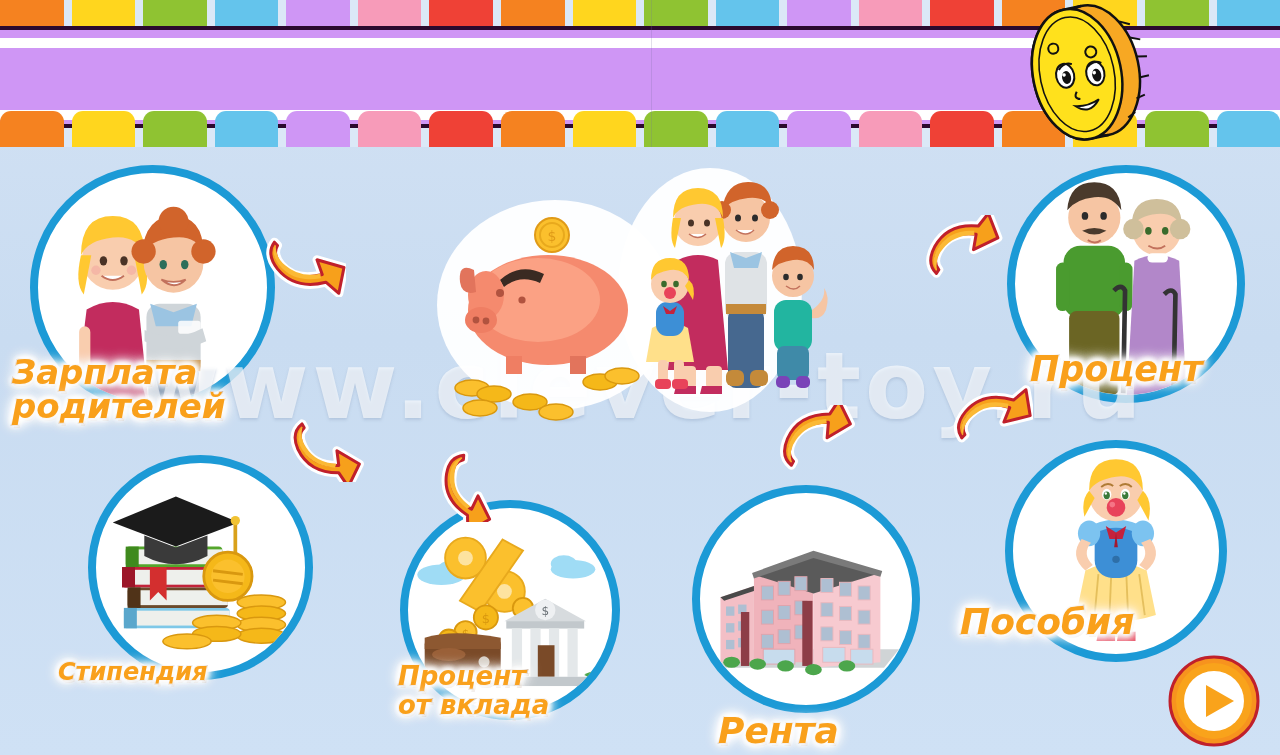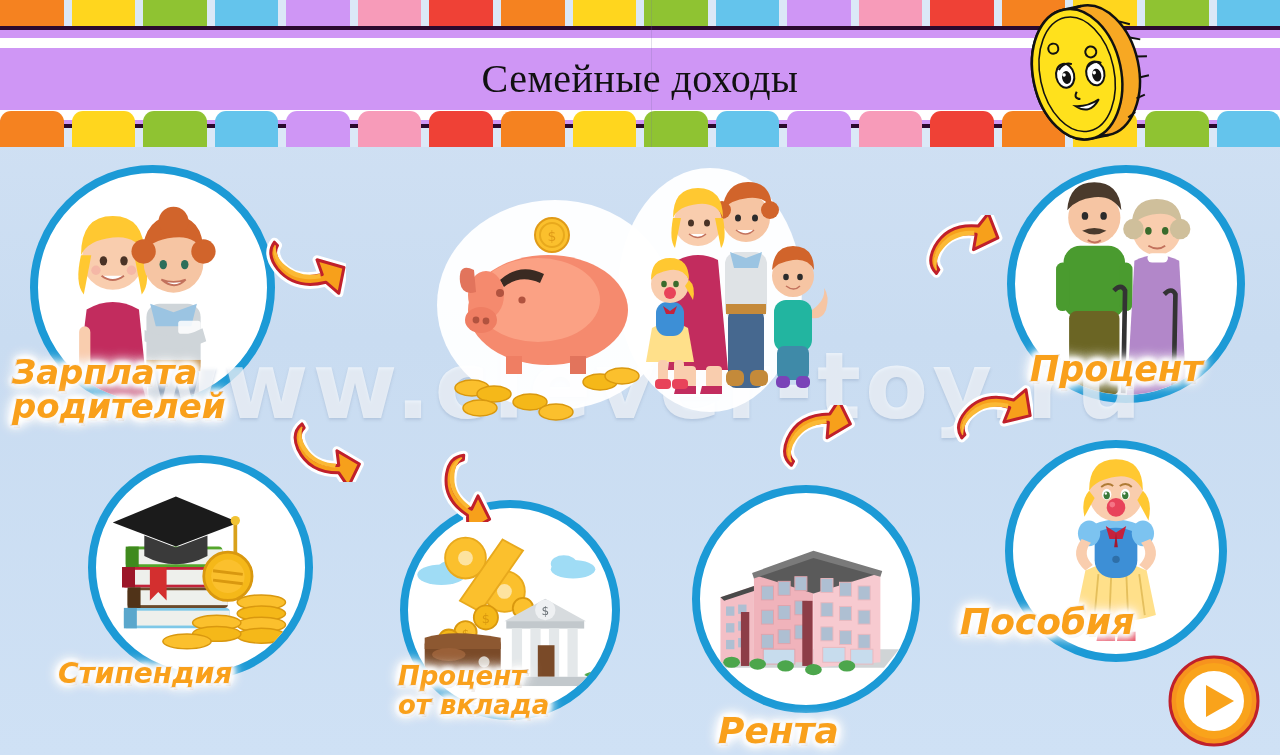--- a/index.html
+++ b/index.html
@@ -150,21 +150,20 @@
       <div class="tile" style="background:#cf96f5"></div>
       <div class="tile" style="background:#f79bb9"></div>
       <div class="tile" style="background:#ef4136"></div>
       <div class="tile" style="background:#f58220"></div>
       <div class="tile" style="background:#ffd61e"></div>
       <div class="tile" style="background:#8fc332"></div>
       <div class="tile" style="background:#64c4ec"></div>
     </div>
 
     <div id="seam"></div>
-    <div id="title">Семейные доходы</div>
   </div>
 
   <div id="coin">
     <svg viewBox="0 0 160 155" width="160" height="155">
       <g transform="rotate(-12 80 77)">
         <ellipse cx="92" cy="77" rx="44" ry="66" fill="#f7a823" stroke="#111" stroke-width="2.5"></ellipse>
         <path d="M92 11 A44 66 0 0 0 92 143 L74 143 A44 66 0 0 1 74 11 Z" fill="#f7a823" stroke="#111" stroke-width="2.5"></path>
         <g stroke="#111" stroke-width="2">
           <line x1="126" y1="34" x2="136" y2="39"></line>
           <line x1="133" y1="52" x2="143" y2="56"></line>
@@ -386,21 +385,21 @@
           <ellipse cx="178" cy="150" rx="26" ry="8" fill="#fbc02d" stroke="#d9980f" stroke-width="1.6"></ellipse>
           <ellipse cx="178" cy="162" rx="26" ry="8" fill="#f5b819" stroke="#d9980f" stroke-width="1.6"></ellipse>
           <ellipse cx="178" cy="174" rx="26" ry="8" fill="#fbc02d" stroke="#d9980f" stroke-width="1.6"></ellipse>
           <ellipse cx="178" cy="186" rx="26" ry="8" fill="#f5b819" stroke="#d9980f" stroke-width="1.6"></ellipse>
           <ellipse cx="130" cy="172" rx="26" ry="8" fill="#fbc02d" stroke="#d9980f" stroke-width="1.6"></ellipse>
           <ellipse cx="130" cy="184" rx="26" ry="8" fill="#f5b819" stroke="#d9980f" stroke-width="1.6"></ellipse>
           <ellipse cx="98" cy="192" rx="26" ry="8" fill="#fbc02d" stroke="#d9980f" stroke-width="1.6"></ellipse>
         </g>
       </svg>
     </div>
-    <div class="label" style="left:58px; top:660px; width:290px; font-size:28px;">Стипендия</div>
+    <div class="label" style="left:58px; top:660px; width:290px; font-size:24px;">Стипендия</div>
   </div>
 
   <div class="node">
     <div class="ring" style="left:400px; top:500px; width:220px; height:220px;">
       <svg class="art" viewBox="0 0 220 220">
 
         <ellipse cx="36" cy="72" rx="26" ry="11" fill="#9fdcf5"></ellipse>
         <ellipse cx="48" cy="66" rx="16" ry="10" fill="#9fdcf5"></ellipse>
         <ellipse cx="178" cy="66" rx="24" ry="10" fill="#9fdcf5"></ellipse>
         <ellipse cx="168" cy="60" rx="14" ry="9" fill="#9fdcf5"></ellipse>

